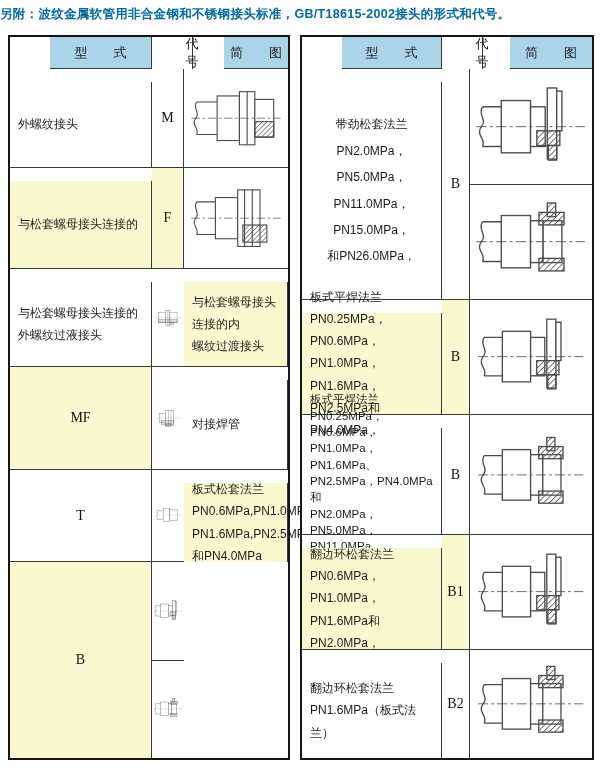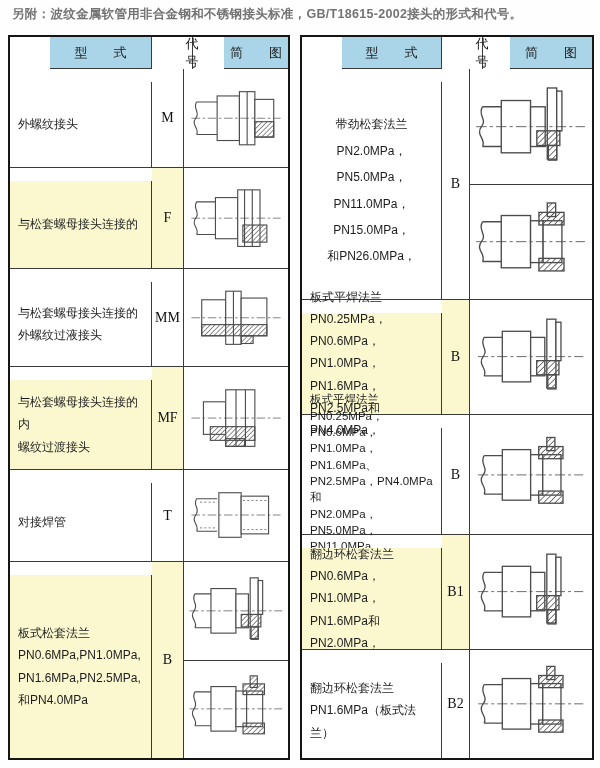--- a/index.html
+++ b/index.html
@@ -2,22 +2,22 @@
 <html><head>
 <meta charset="utf-8">
 <style>
   html,body{margin:0;padding:0;}
   body{
     width:600px;height:768px;position:relative;background:#fefefe;
     font-family:"Liberation Sans","DejaVu Sans",sans-serif;color:#1c1c1c;
     overflow:hidden;
   }
   .title{
-    position:absolute;left:12px;top:6px;width:588px;
-    font-size:12.5px;font-weight:bold;color:#737373;letter-spacing:.3px;
+    position:absolute;left:0;top:6px;width:588px;
+    font-size:12.5px;font-weight:bold;color:#0369a1;letter-spacing:.3px;
   }
   .tbl{
     position:absolute;top:35px;display:grid;box-sizing:border-box;
     border:2px solid #151515;background:#fff;
   }
   .tbl-left{left:8px;width:282px;height:725px;
     grid-template-columns:142px 32px 1fr;
     grid-template-rows:32px 99px 101px 98px 103px 92px 1fr;}
   .tbl-right{left:300px;width:294px;height:725px;
     grid-template-columns:140px 28px 1fr;
@@ -85,21 +85,20 @@
         <rect x="58" y="7" width="26" height="66" class="ln"></rect>
         <rect x="64" y="48" width="28" height="20" class="ln hx"></rect>
         <line x1="66" y1="7" x2="66" y2="73" class="ln"></line>
         <line x1="75" y1="7" x2="75" y2="73" class="ln"></line>
         <line x1="4" y1="40" x2="108" y2="40" class="ctr"></line>
       </svg>
   </div>
 
   <div class="cell name">与松套螺母接头连接的
 外螺纹过液接头</div>
-  <div class="cell code">MM</div>
   <div class="cell diag lastcol">
     <svg class="dg" viewBox="0 0 112 80" preserveAspectRatio="xMidYMid meet">
         <rect x="16" y="19" width="28" height="42" class="ln"></rect>
         <rect x="44" y="9" width="18" height="62" class="ln"></rect>
         <rect x="62" y="17" width="30" height="44" class="ln"></rect>
         <rect x="16" y="48" width="76" height="13" class="ln hx"></rect>
         <rect x="62" y="61" width="14" height="9" class="ln hx"></rect>
         <line x1="53" y1="9" x2="53" y2="71" class="ln"></line>
         <line x1="4" y1="40" x2="108" y2="40" class="ctr"></line>
       </svg>

